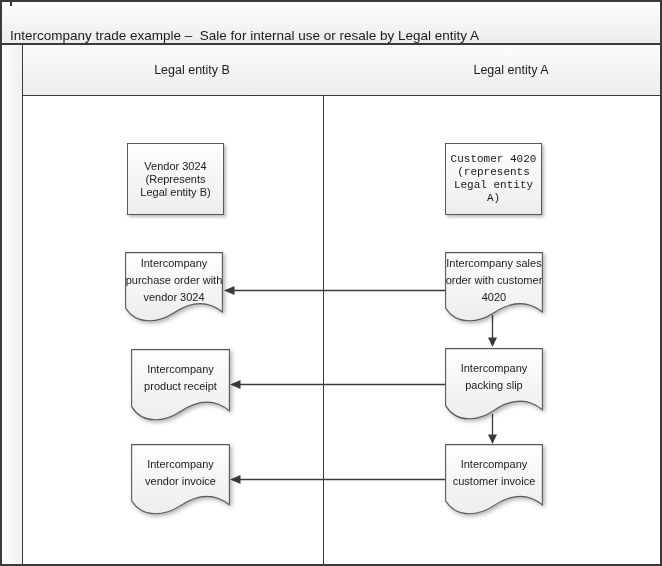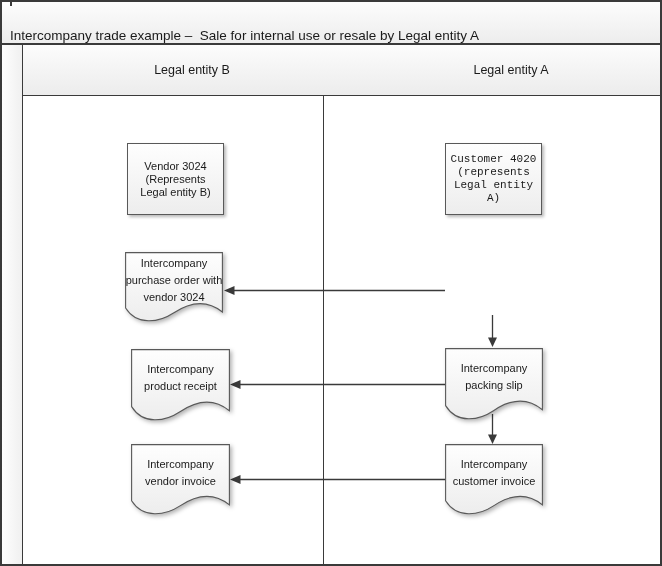--- a/index.html
+++ b/index.html
@@ -123,20 +123,34 @@
             <stop offset="1" stop-color="#ededed"></stop>
       </linearGradient>
         </defs>
       <path class="doc-path" d="M0.6,0.6 L97.4,0.6 L97.4,60 C80,46 62,52 48.5,61 C34,70.5 12,74 0.6,56 Z" fill="url(#gd1)" stroke="#595959" stroke-width="1.1"></path>
     </svg>
     <div class="doc-label">Intercompany
 purchase order with
 vendor 3024</div>
   </div>
 
+  <div class="shape doc-node" style="left:445px;top:252px;width:98px;height:71px;">
+    <svg viewBox="0 0 98 71" preserveAspectRatio="none">
+      <defs>
+          <linearGradient id="gd2" x1="0" y1="0" x2="0" y2="1">
+        <stop offset="0" stop-color="#fefefe"></stop>
+            <stop offset="1" stop-color="#ededed"></stop>
+      </linearGradient>
+        </defs>
+      <path class="doc-path" d="M0.6,0.6 L97.4,0.6 L97.4,60 C80,46 62,52 48.5,61 C34,70.5 12,74 0.6,56 Z" fill="url(#gd2)" stroke="#595959" stroke-width="1.1"></path>
+    </svg>
+    <div class="doc-label">Intercompany sales
+order with customer
+4020</div>
+  </div>
 
   <div class="shape doc-node" style="left:131px;top:349px;width:99px;height:73px;">
     <svg viewBox="0 0 98 71" preserveAspectRatio="none">
       <defs>
           <linearGradient id="gd3" x1="0" y1="0" x2="0" y2="1">
         <stop offset="0" stop-color="#fefefe"></stop>
             <stop offset="1" stop-color="#ededed"></stop>
       </linearGradient>
         </defs>
       <path class="doc-path" d="M0.6,0.6 L97.4,0.6 L97.4,60 C80,46 62,52 48.5,61 C34,70.5 12,74 0.6,56 Z" fill="url(#gd3)" stroke="#595959" stroke-width="1.1"></path>

